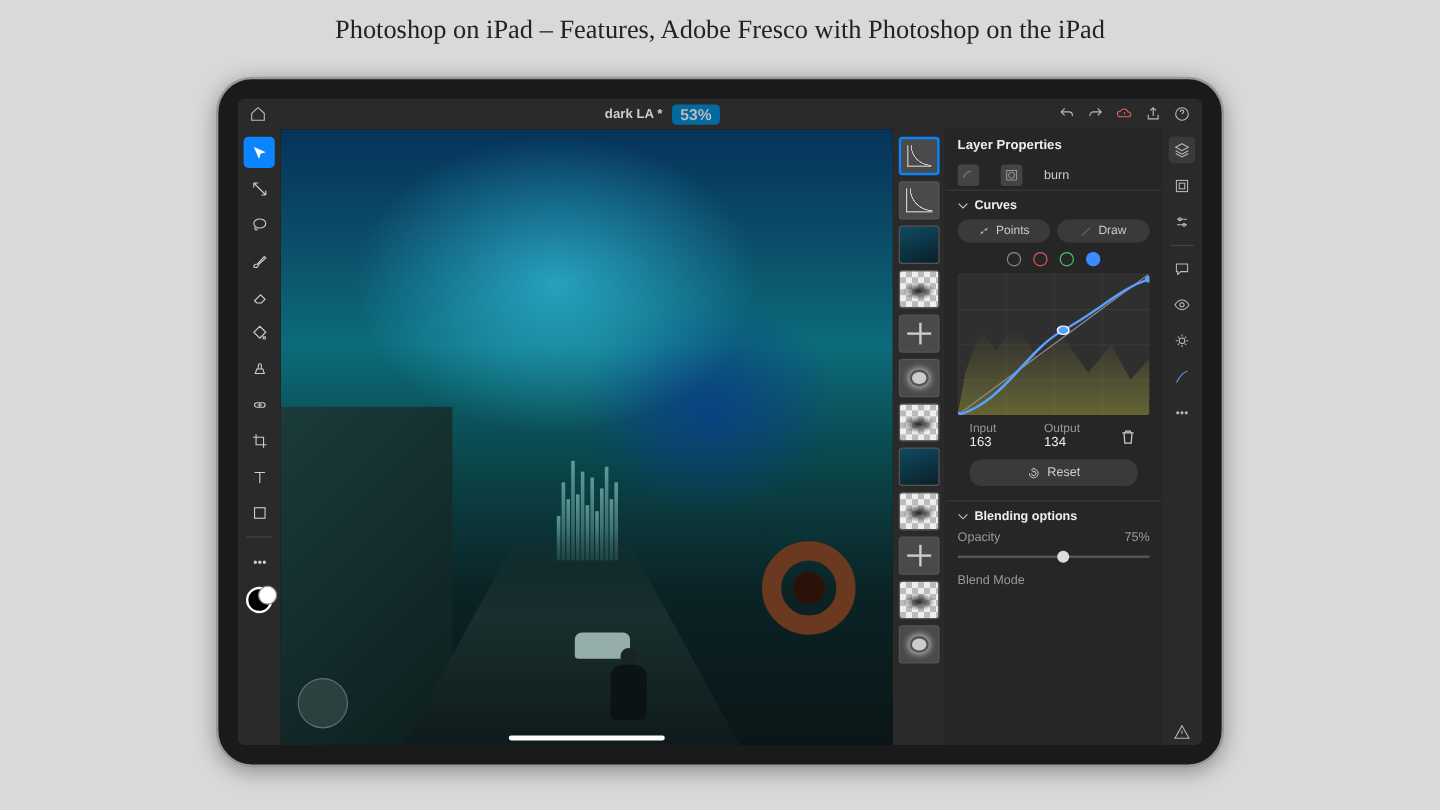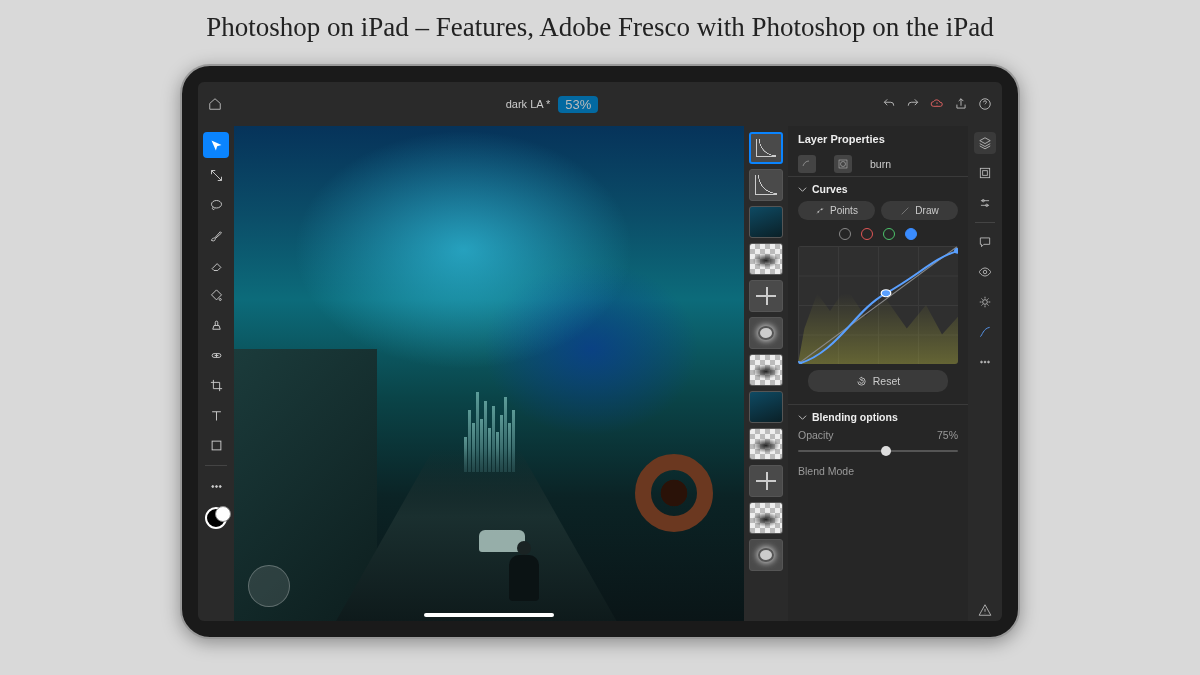--- a/index.html
+++ b/index.html
@@ -5,21 +5,21 @@
 * { margin: 0; padding: 0; box-sizing: border-box; }
 body {
   width: 1200px; height: 675px;
   background: #d9d9d9;
   font-family: -apple-system, "Helvetica Neue", Arial, sans-serif;
   position: relative; overflow: hidden;
 }
 .page-title {
   width: 100%; text-align: center;
   font-family: Georgia, "Times New Roman", serif;
-  font-size: 27px; color: #222;
+  font-size: 22px; color: #222;
   padding-top: 12px;
 }
 .ipad-frame {
   position: absolute;
   left: 180px; top: 64px;
   width: 840px; height: 575px;
   background: #1a1a1a;
   border-radius: 30px;
   border: 2px solid #999;
   box-shadow: 0 4px 18px rgba(0,0,0,.35);
@@ -28,22 +28,22 @@
 .screen {
   width: 100%; height: 100%;
   background: #1e1e1e;
   border-radius: 6px;
   display: flex; flex-direction: column;
   overflow: hidden; color: #ccc; font-size: 11px;
 }
 
 
 .topbar {
-  height: 44px; display: flex; align-items: center;
-  background: #2a2a2a; padding: 0 8px; gap: 6px;
+  height: 26px; display: flex; align-items: center;
+  background: #2a2a2a; padding: 0 8px; gap: 6px; font-weight: bold;
 }
 .topbar .spacer { flex: 1; }
 .topbar .doc { display: flex; align-items: center; gap: 8px; font-size: 11px; color: #ccc;}
 .topbar .zoom { background: #0369a1; border-radius: 4px; padding: 1px 7px; font-size: 13px; color: #bbb;}
 .tb-icon { width: 18px; height: 18px; display:flex;align-items:center;justify-content:center; color:#bbb; }
 .tb-icon svg{width:14px;height:14px;stroke:currentColor;fill:none;stroke-width:1.6;}
 .cloud-err{color:#e06262;}
 
 
 .mainrow { flex:1; display:flex; min-height:0; }
@@ -342,20 +342,33 @@
           <div class="grid"></div>
           <div class="hist"></div>
           <svg viewBox="0 0 100 100" preserveAspectRatio="none">
             <path d="M0 100 L100 0" stroke="#888" stroke-width=".8" fill="none"></path>
             <path d="M0 100 C 25 90, 35 55, 55 40 S 85 10, 100 4" stroke="#5aa0ff" stroke-width="1.5" fill="none"></path>
             <circle cx="0" cy="100" r="2.5" fill="#5aa0ff"></circle>
             <circle cx="55" cy="40" r="3" fill="#5aa0ff" stroke="#fff" stroke-width=".8"></circle>
             <circle cx="100" cy="4" r="2.5" fill="#5aa0ff"></circle>
           </svg>
         </div>
+        <div class="io-row">
+          <div class="io-col">
+            <div class="io-lbl">Input</div>
+            <div class="io-val">163</div>
+          </div>
+          <div class="io-col">
+            <div class="io-lbl">Output</div>
+            <div class="io-val">134</div>
+          </div>
+          <div class="trash"><svg viewBox="0 0 24 24" stroke="#ccc" fill="none" stroke-width="1.6">
+                  <path d="M5 7h14M9 7V5h6v2M7 7l1 13h8l1-13"></path>
+                </svg></div>
+        </div>
         <div class="reset-btn">
           <svg width="11" height="11" viewBox="0 0 24 24" stroke="#ccc" fill="none" stroke-width="1.8">
                 <path d="M4 12a8 8 0 108-8V2L8 6l4 4V8a4 4 0 11-4 4"></path>
               </svg>
           <span>Reset</span>
         </div>
       </div>
 
       <div class="rp-sect">
         <div class="rp-sect-h">

